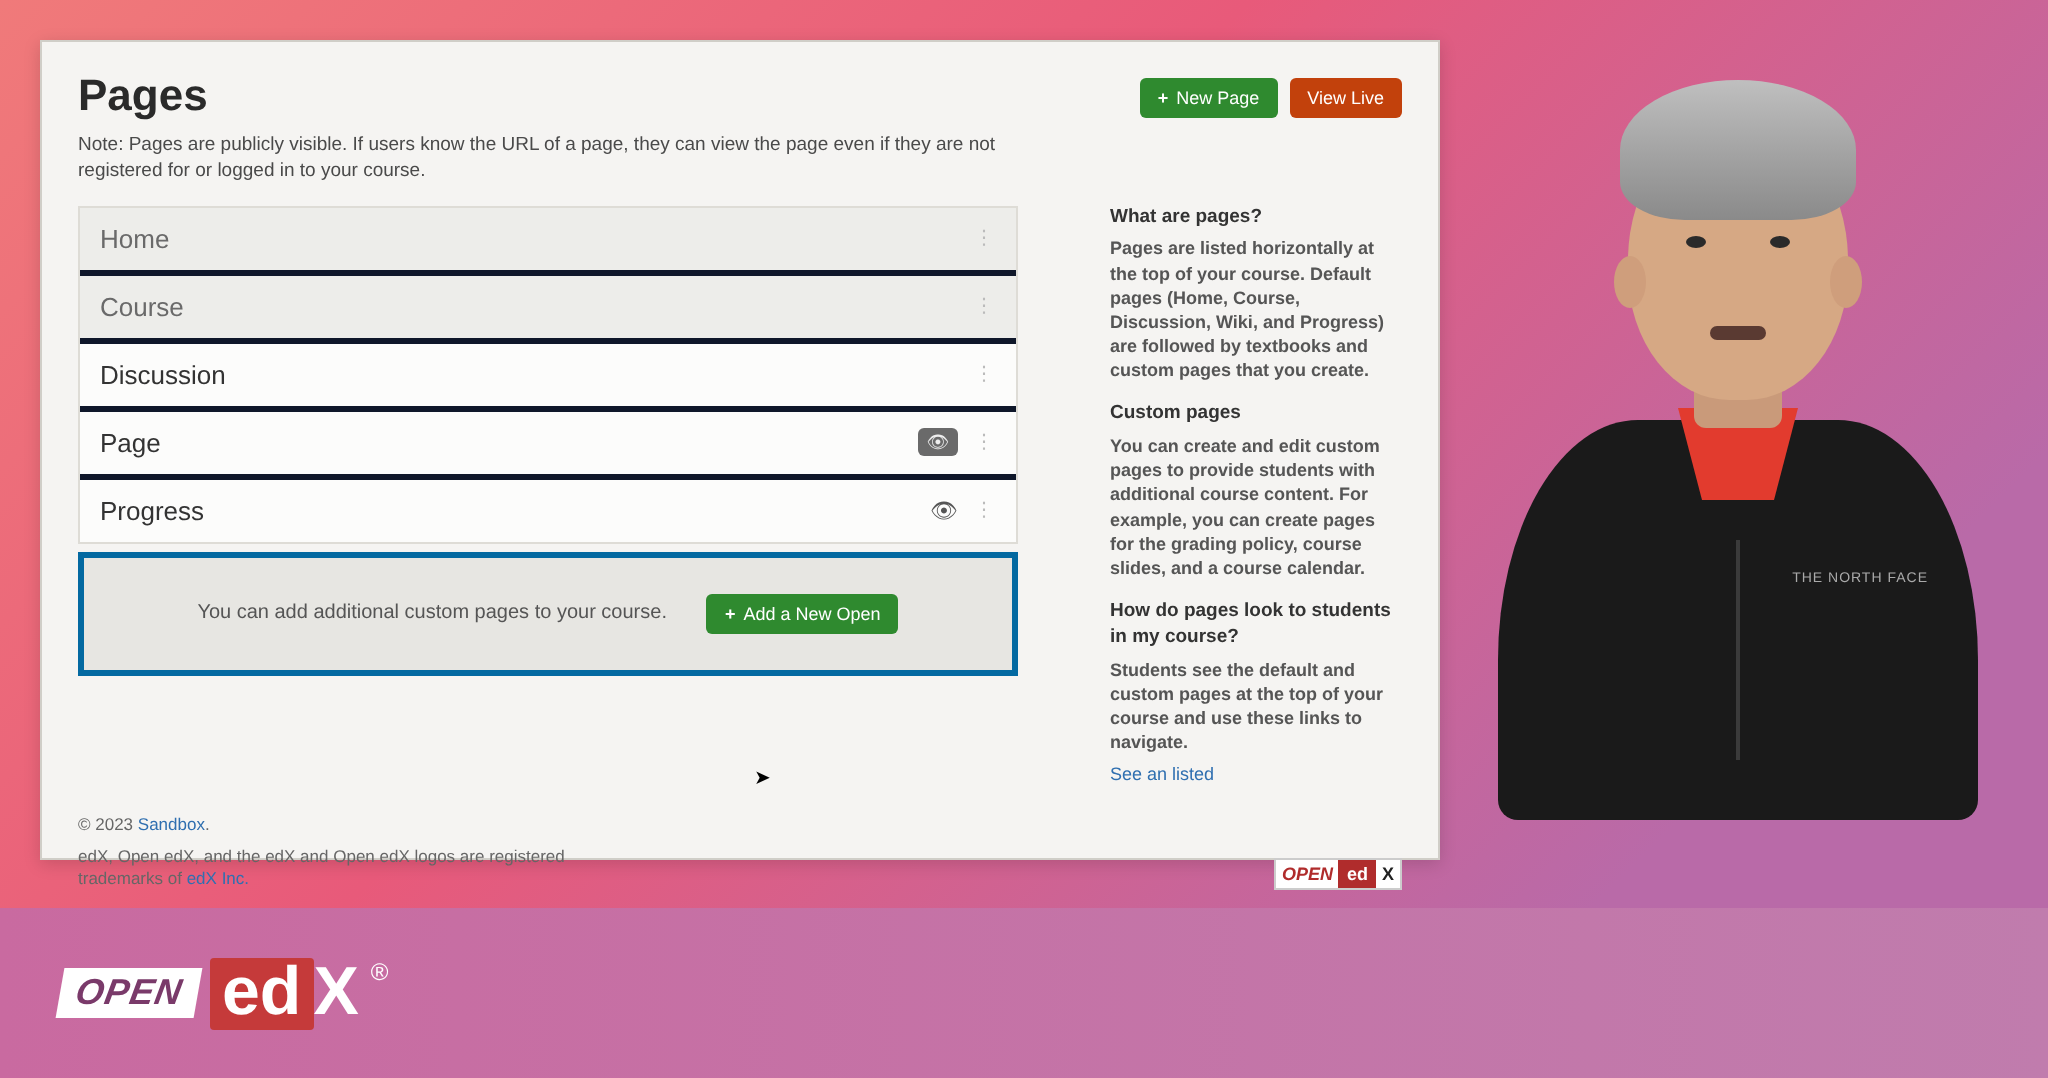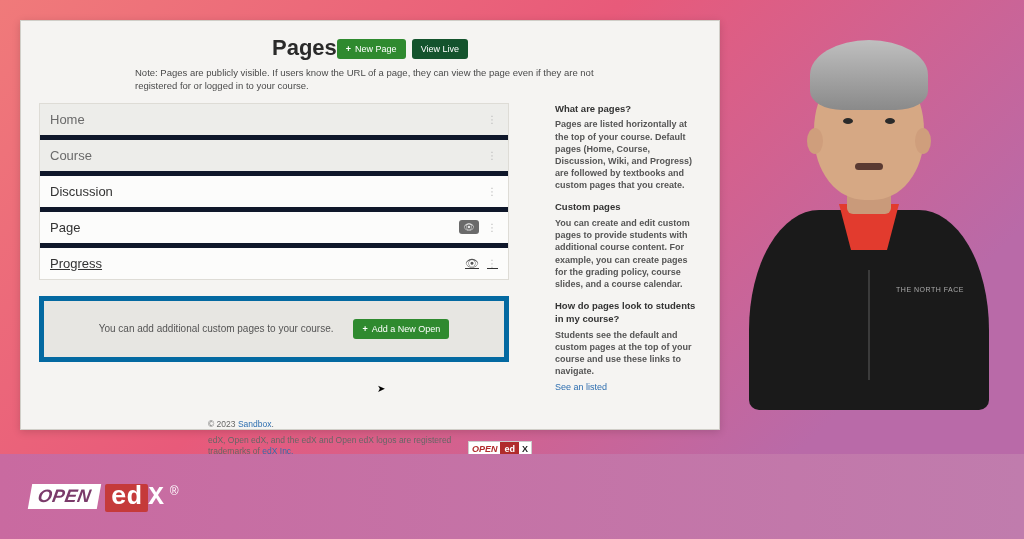--- a/index.html
+++ b/index.html
@@ -14,59 +14,58 @@
     left: 20px; top: 20px;
     width: 700px; height: 410px;
     background: #f5f4f2;
     border: 1px solid #d0cec8;
     box-shadow: 0 2px 8px rgba(0,0,0,0.15);
     padding: 14px 18px 6px 18px;
     font-size: 10px;
     color: #3a3a3a;
     display: flex;
     flex-direction: column;
-    align-items: center;
   }
   .header-row { display: flex; justify-content: space-between; align-items: flex-start; margin-bottom: 6px; }
   .page-title { font-size: 22px; font-weight: 600; color: #2a2a2a; }
   .header-buttons { display: flex; gap: 6px; margin-top: 4px; }
   .btn { display: inline-flex; align-items: center; gap: 4px; font-size: 9px; padding: 5px 9px; border-radius: 3px; border: none; cursor: pointer; color: #fff; }
   .btn-green { background: #2f8a2f; }
-  .btn-blue  { background: #14532d; }
+  .btn-blue  { background: #c2410c; }
   .plus { font-weight: bold; }
   .note { font-size: 9.5px; color: #4a4a4a; line-height: 1.35; margin-bottom: 10px; max-width: 470px; }
   .body-row { display: flex; gap: 18px; flex: 1; }
   .left-col { width: 470px; display: flex; flex-direction: column; }
   .pages-list { border: 1px solid #dedcd6; background: #ececea; }
   .page-row {
     display: flex; align-items: center; justify-content: space-between;
     padding: 8px 10px;
     font-size: 13px; color: #6a6a6a;
-    border-bottom: 5px solid #0f172a;
+    border-bottom: 3px solid #0f172a;
     background: #ededea;
   }
-  .page-row:last-child { border-bottom: none; text-decoration: underline; }
+  .page-row:last-child { border-bottom: none; }
   .page-row.active { background: #fcfcfb; color: #333; }
   .row-actions { display: flex; align-items: center; gap: 8px; }
   .eye-btn {
     width: 20px; height: 14px; border-radius: 3px; background: #6a6a6a;
     display: inline-flex; align-items: center; justify-content: center;
     color: #eee; font-size: 9px;
   }
   .eye-glyph { color: #555; font-size: 11px; }
   .dots { color: #bbb; font-size: 10px; letter-spacing: 1px; }
   .add-panel {
-    margin-top: 16px;
-    border: 5px solid #0369a1;
+    margin-top: 4px;
+    border: 3px solid #0369a1;
     background: #e7e6e2;
     padding: 18px 10px;
     display: flex; align-items: center; justify-content: center; gap: 20px;
     font-size: 10px; color: #555;
   }
-  .footer-area { margin-top: 26px; display:flex; justify-content: space-between; align-items: flex-end; font-size: 8.5px; color: #666; }
+  .footer-area { margin-top: 14px; display:flex; justify-content: space-between; align-items: flex-end; font-size: 8.5px; color: #666; }
   .footer-text a, .link { color: #2f6fb0; text-decoration: none; }
   .right-col { flex: 1; font-size: 9px; color: #555; line-height: 1.35; margin-left: 28px; }
   .right-col h4 { font-size: 9.5px; font-weight: 700; color: #333; margin-bottom: 3px; margin-top: 10px; }
   .right-col h4:first-child { margin-top: 0; }
   .right-col p { margin-bottom: 4px; font-weight: bold; }
   .edx-badge {
     display: inline-flex; align-items: center;
     border: 1px solid #ccc; background: #fff; height: 16px;
     font-size: 9px; font-weight: 700;
   }
@@ -139,21 +138,21 @@
     display: flex; align-items: center; padding-left: 30px;
   }
   .brand-logo { display: flex; align-items: center; gap: 6px; font-family: Arial, sans-serif; }
   .brand-open {
     background: #fff; color: #7a3a6a;
     font-weight: 900; font-style: italic;
     padding: 2px 8px; transform: skewX(-10deg);
     font-size: 18px; letter-spacing: 0.5px;
   }
   .brand-edx {
-    color: #fff; font-weight: 900; font-size: 26px; font-family: Liberation Mono, monospace;
+    color: #fff; font-weight: 900; font-size: 34px;
   }
   .brand-edx .ed {
     background: #c53a3a; padding: 0 6px 2px 6px; border-radius: 2px;
     display: inline-block; line-height: 1;
   }
   .brand-reg { color: #fff; font-size: 12px; align-self: flex-start; margin-top: 2px; }
 
   .cursor-pointer {
     position: absolute; font-size: 10px; color: #000;
   }

